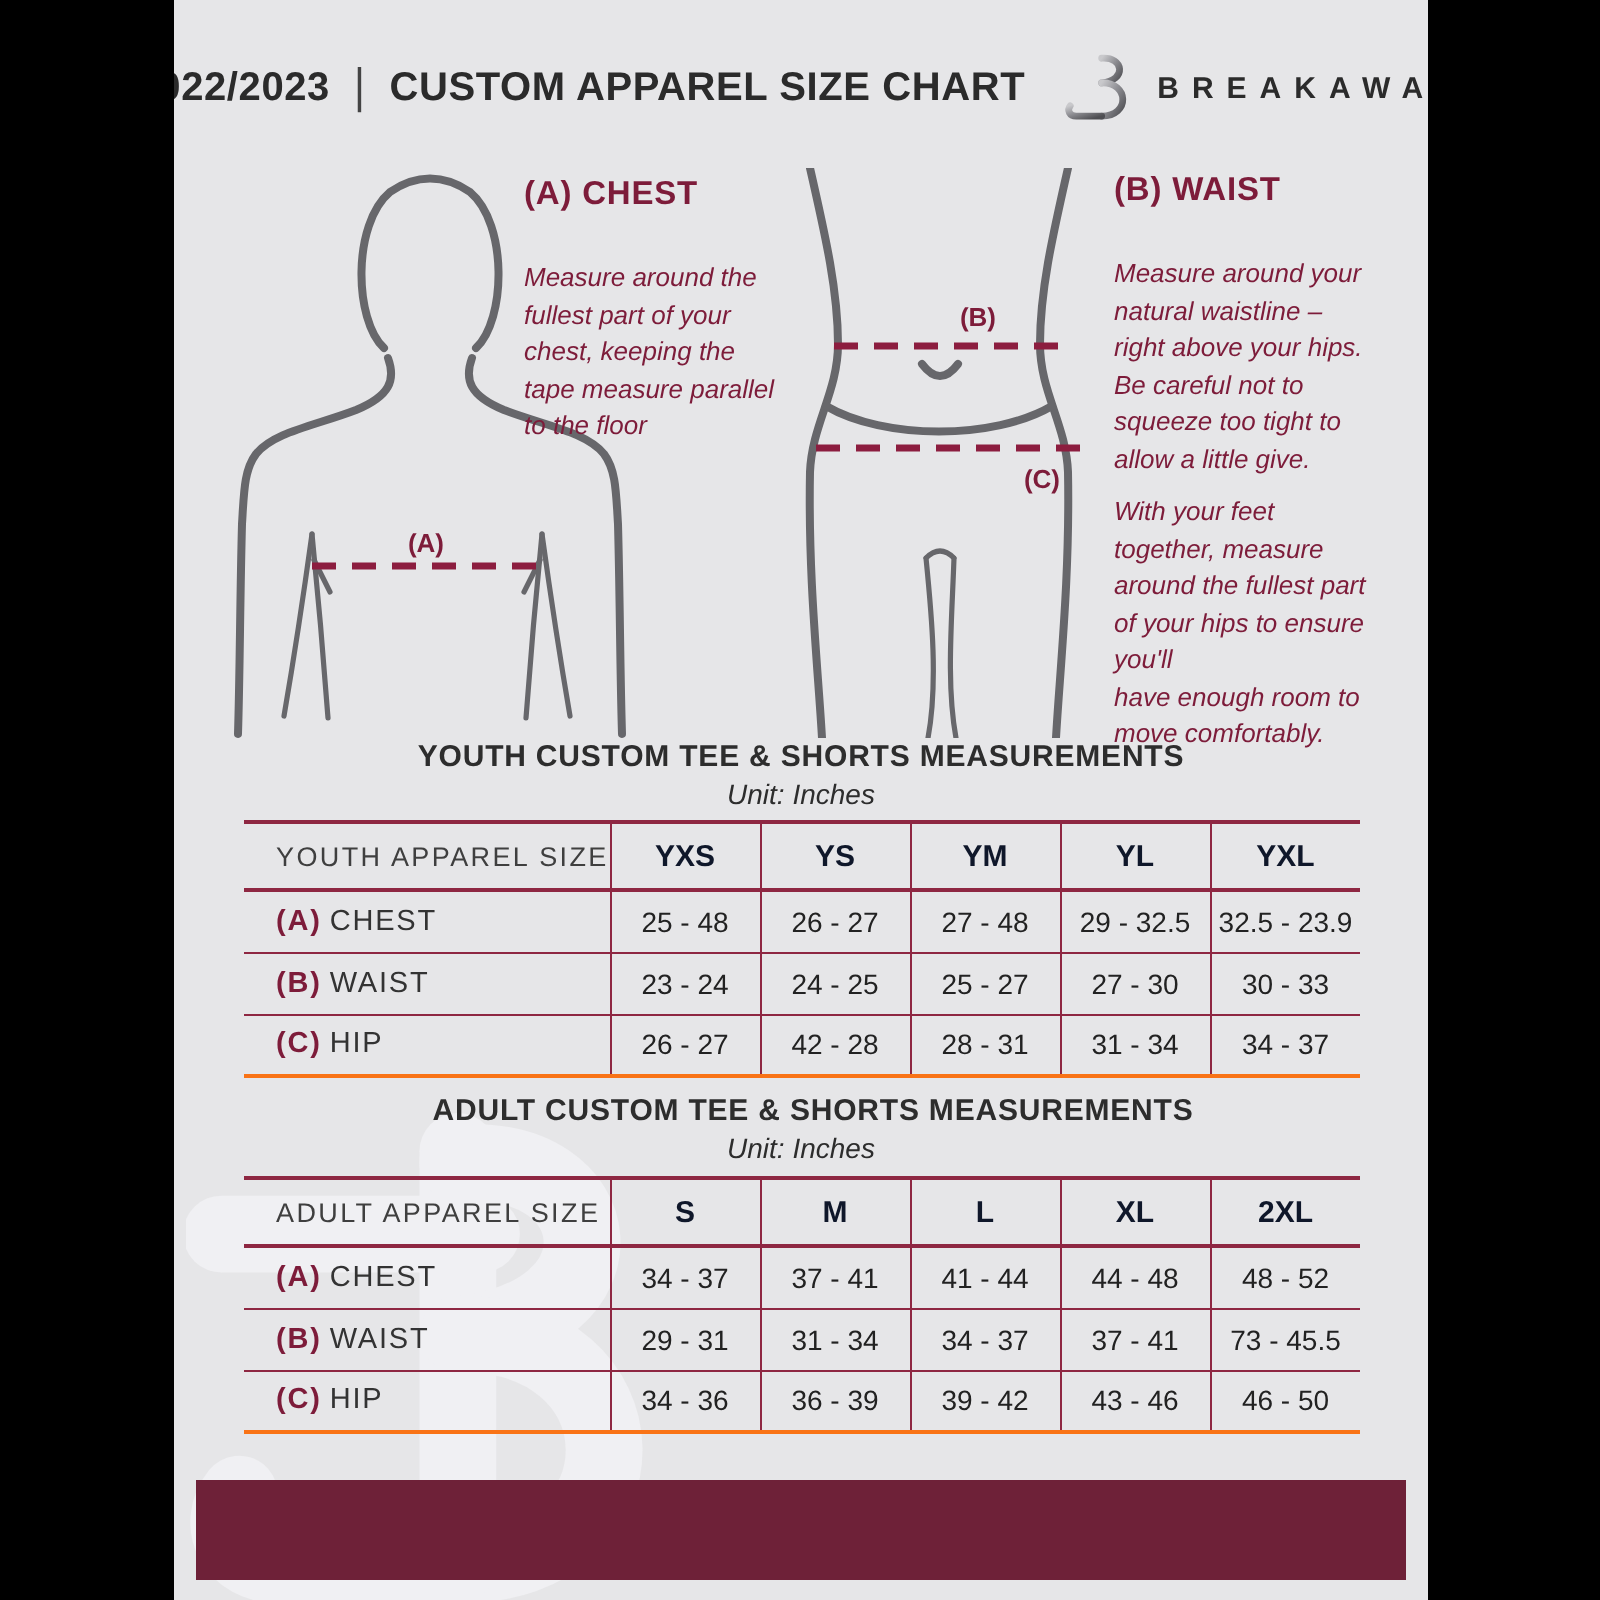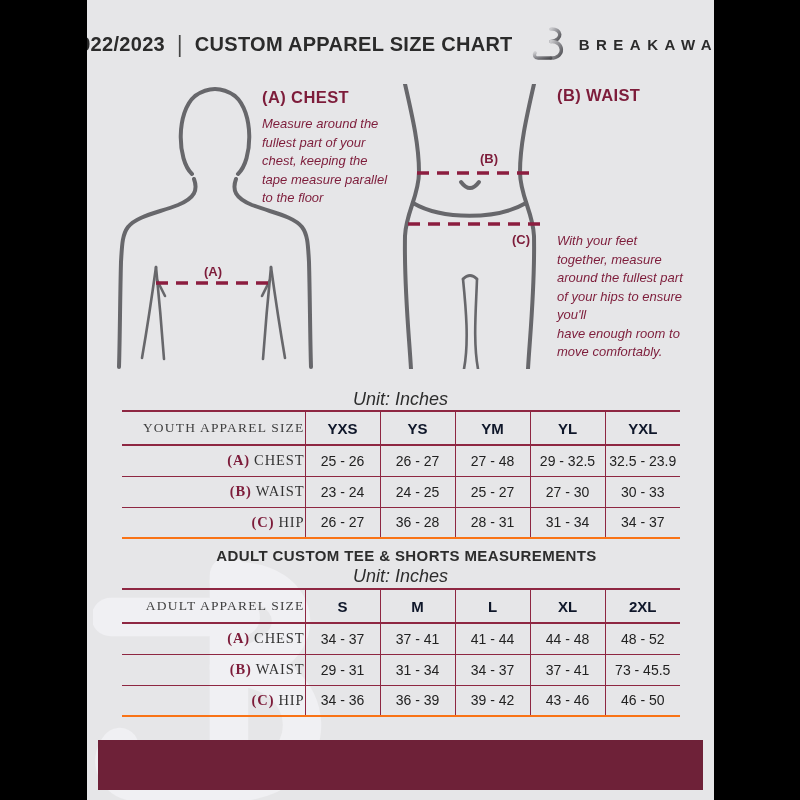--- a/index.html
+++ b/index.html
@@ -16,36 +16,36 @@
 
   
   .fig { position:absolute; }
   .fig-upper { left:28px; top:84px; }
   .fig-lower { left:305px; top:84px; }
   .guide-block { position:absolute; color:#7d1c3a; }
   .guide-a { left:175px; top:88px; width:138px; }
   .guide-b { left:470px; top:86px; width:155px; }
   .guide-c { left:470px; top:224px; width:155px; }
   .guide-heading { font-size:16.5px; font-weight:bold; letter-spacing:.4px; }
-  .guide-body { margin-top:8px; font-size:13px; font-style:italic; line-height:1.43; white-space:pre-line; }
+  .guide-body { margin-top:23px; font-size:13px; font-style:italic; line-height:1.43; white-space:pre-line; }
 
   
   .section-title { position:absolute; left:0; right:0; text-align:center; font-weight:bold; font-size:15px; letter-spacing:.4px; color:#2d2d2d; }
-  .unit-line { position:absolute; left:0; right:0; text-align:center; font-style:italic; font-size:18px; color:#2d2d2d; }
+  .unit-line { position:absolute; left:0; right:0; text-align:center; font-style:italic; font-size:14px; color:#2d2d2d; }
   .youth-title { top:370px; } .youth-unit { top:389px; }
   .adult-title { top:547px;margin-left:12px; } .adult-unit { top:566px; }
 
   
   .size-table { position:absolute; left:35px; width:558px; border-collapse:collapse; table-layout:fixed; border-top:2px solid #8e2742; }
   .youth-table { top:410px; } .adult-table { top:588px; }
   .size-table td { border-bottom:1.5px solid #8e2742; height:31px; text-align:center; vertical-align:middle; color:#222; font-size:14px; }
   .size-table tr.head-row td { height:34px; border-bottom:2px solid #8e2742; }
   .size-table tr:last-child td { border-bottom:2px solid #f97316; }
   .size-table td + td { border-left:1.5px solid #8e2742; }
-  .size-table td.col-label { width:183px; text-align:right; padding-left:16px; letter-spacing:.9px; font-size:14.5px; color:#333;font-family:Liberation Serif, serif; }
+  .size-table td.col-label { width:183px; text-align:left; padding-left:16px; letter-spacing:.9px; font-size:14.5px; color:#333; }
   .size-table tr.head-row td.col-label { font-size:13.5px; letter-spacing:1.2px; color:#3f3f3f; }
   .size-table tr.head-row td.col-size { font-weight:bold; font-size:15px; color:#0f172a; }
   .pfx { color:#7d1c3a; font-weight:bold; margin-right:4px; }
 
   
   .footer-bar { position:absolute; left:11px; top:740px; width:605px; height:50px; background:#6e2138; }
   .watermark { position:absolute; left:6px; top:545px; opacity:.85; }
 </style>
 </head>
 <body>
@@ -129,63 +129,70 @@
     <div class="guide-block guide-a">
       <div class="guide-heading">(A) CHEST</div>
       <div class="guide-body">Measure around the
 fullest part of your
 chest, keeping the
 tape measure parallel
 to the floor</div>
     </div>
     <div class="guide-block guide-b">
       <div class="guide-heading">(B) WAIST</div>
+      <div class="guide-body">Measure around your
+natural waistline –
+right above your hips.
+Be careful not to
+squeeze too tight to
+allow a little give.</div>
     </div>
     <div class="guide-block guide-c">
       <div class="guide-body">With your feet
 together, measure
 around the fullest part
 of your hips to ensure
 you'll
 have enough room to
 move comfortably.</div>
     </div>
 
+    <div class="section-title youth-title">YOUTH CUSTOM TEE &amp; SHORTS MEASUREMENTS</div>
     <div class="unit-line youth-unit">Unit: Inches</div>
 
     <table class="size-table youth-table">
       <tbody>
           <tr class="head-row">
         <td class="col-label">YOUTH APPAREL SIZE</td>
         <td class="col-size">YXS</td>
         <td class="col-size">YS</td>
         <td class="col-size">YM</td>
         <td class="col-size">YL</td>
         <td class="col-size">YXL</td>
       </tr>
       <tr>
         <td class="col-label"><span class="pfx">(A)</span><span>CHEST</span></td>
-        <td>25 - 26</td>
+        <td>25 - 48</td>
         <td>26 - 27</td>
         <td>27 - 48</td>
         <td>29 - 32.5</td>
         <td>32.5 - 23.9</td>
       </tr>
       <tr>
         <td class="col-label"><span class="pfx">(B)</span><span>WAIST</span></td>
         <td>23 - 24</td>
         <td>24 - 25</td>
         <td>25 - 27</td>
         <td>27 - 30</td>
         <td>30 - 33</td>
       </tr>
       <tr>
         <td class="col-label"><span class="pfx">(C)</span><span>HIP</span></td>
         <td>26 - 27</td>
-        <td>36 - 28</td>
+        <td>42 - 28</td>
         <td>28 - 31</td>
         <td>31 - 34</td>
         <td>34 - 37</td>
       </tr>
     </tbody>
       </table>
 
     <div class="section-title adult-title">ADULT CUSTOM TEE &amp; SHORTS MEASUREMENTS</div>
     <div class="unit-line adult-unit">Unit: Inches</div>
 

